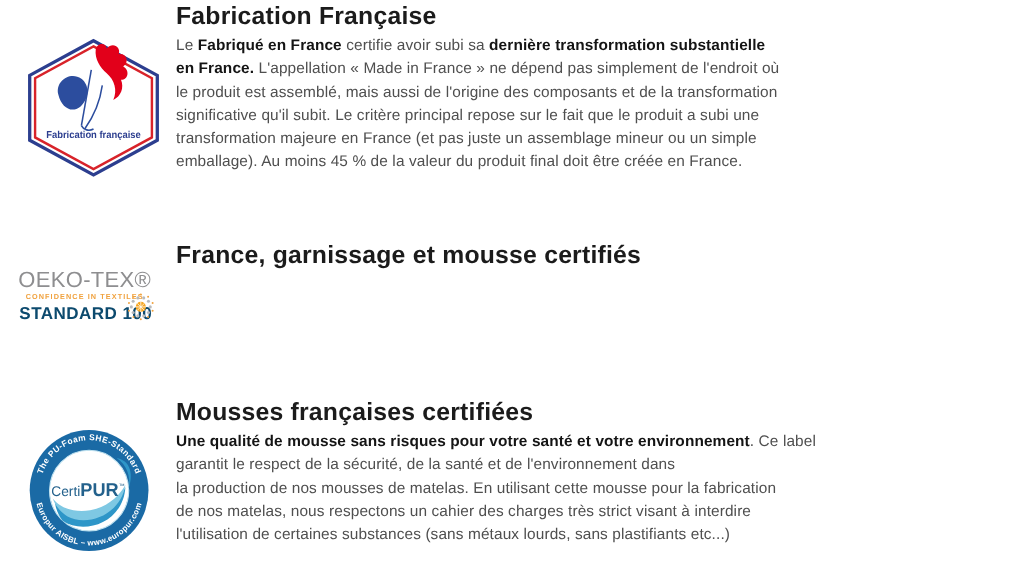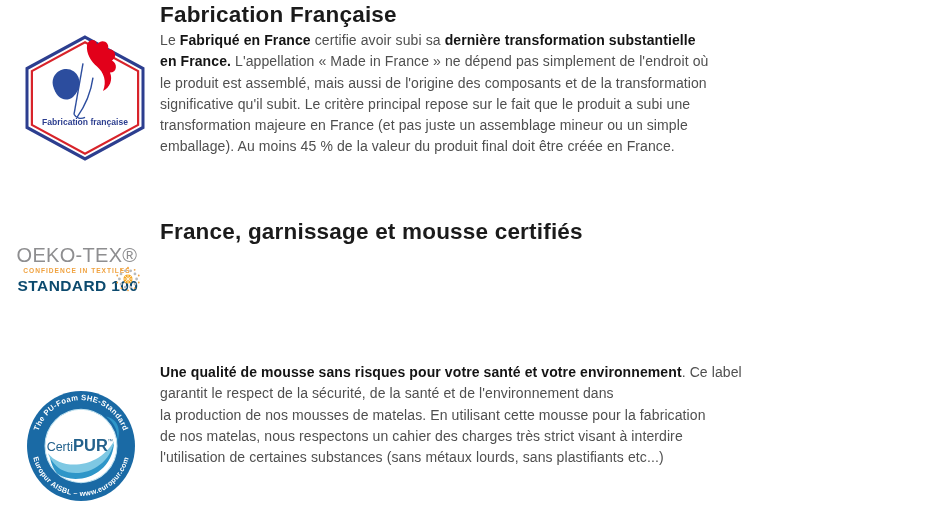--- a/index.html
+++ b/index.html
@@ -154,15 +154,16 @@
     </text>
     <text font-size="7.6" font-weight="bold" fill="#ffffff" letter-spacing="0.4">
       <textPath href="#cp-top" startOffset="50%" text-anchor="middle">The PU-Foam SHE-Standard</textPath>
     </text>
     <text font-size="7.2" font-weight="bold" fill="#ffffff" letter-spacing="0.3">
       <textPath href="#cp-bottom" startOffset="50%" text-anchor="middle">Europur AISBL – www.europur.com</textPath>
     </text>
   </svg>
 
   <div class="text-col">
+    <h2 class="section-title">Mousses françaises certifiées</h2>
     <p class="section-paragraph"><span class="rt-b">Une qualité de mousse sans risques pour votre santé et votre environnement</span><span class="rt-n">. Ce label</span><br><span class="rt-n">garantit le respect de la sécurité, de la santé et de l'environnement dans</span><br><span class="rt-n">la production de nos mousses de matelas. En utilisant cette mousse pour la fabrication</span><br><span class="rt-n">de nos matelas, nous respectons un cahier des charges très strict visant à interdire</span><br><span class="rt-n">l'utilisation de certaines substances (sans métaux lourds, sans plastifiants etc...)</span></p>
   </div>
 </section>
 
 </body></html>

